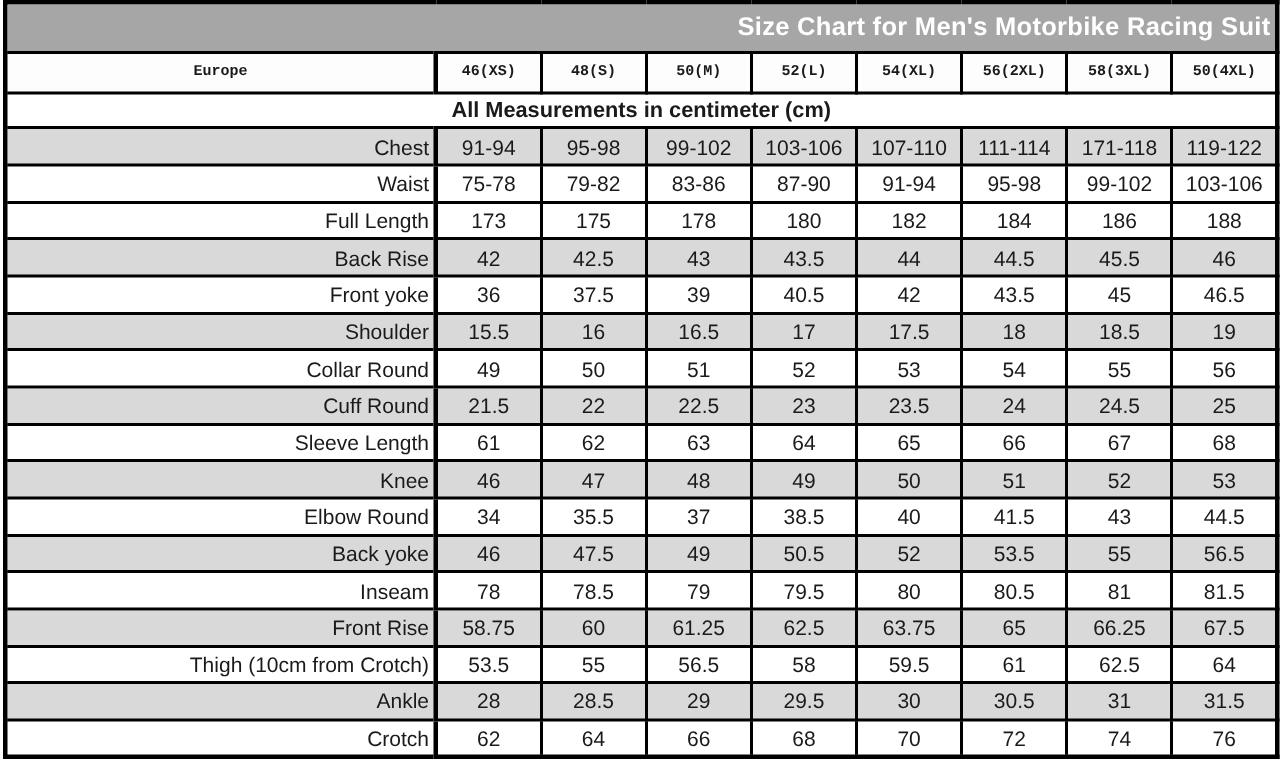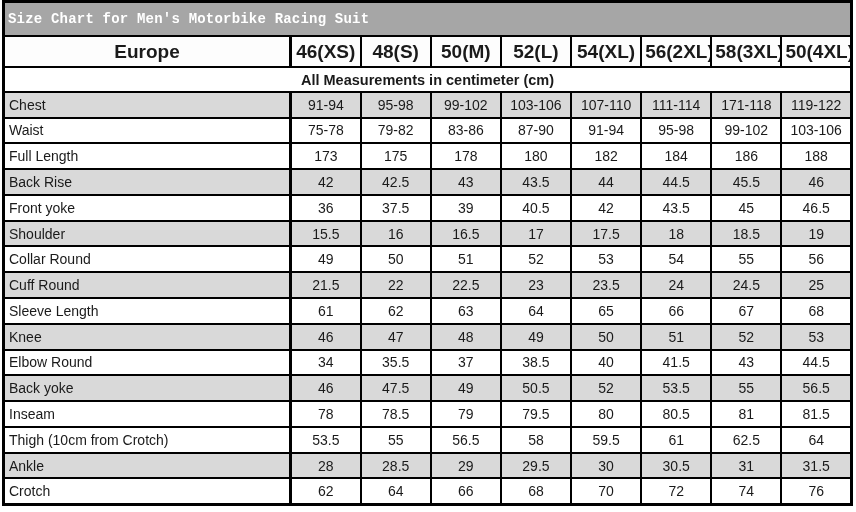--- a/index.html
+++ b/index.html
@@ -34,50 +34,50 @@
     border:2px solid var(--border-color);
     padding:0 3px;
     overflow:hidden;
     white-space:nowrap;
   }
   td.title-cell{
     height:27px;
     background:var(--title-bg);
     color:var(--title-text);
     font-weight:bold;
-    font-size:14px;
-    text-align:left;
+    font-size:17px;
+    text-align:right;
     letter-spacing:.2px;
-    font-family:Liberation Mono, monospace;
   }
   tr.size-row td{
     height:22px;
     font-weight:bold;
-    font-size:19px;
+    font-size:10px;
     text-align:center;
     background:#fdfdfd;
+    font-family:Liberation Mono, monospace;
   }
   tr.size-row td.label-cell{
     border-right-width:3px;
   }
   td.note-cell{
     height:19px;
     font-weight:bold;
     font-size:14.5px;
     text-align:center;
     background:#ffffff;
   }
   tr.data-row td{
     height:20px;
     font-size:14px;
     text-align:center;
     background:#ffffff;
   }
   tr.data-row td.label-cell{
-    text-align:left;
+    text-align:right;
     padding-left:4px;
     border-right-width:3px;
   }
   tr.data-row.stripe td{
     background:var(--stripe-bg);
   }
 </style>
 </head>
 <body>
 
@@ -254,20 +254,31 @@
           <td class="label-cell">Inseam</td>
           <td>78</td>
           <td>78.5</td>
           <td>79</td>
           <td>79.5</td>
           <td>80</td>
           <td>80.5</td>
           <td>81</td>
           <td>81.5</td>
         </tr>
+        <tr class="data-row stripe">
+          <td class="label-cell">Front Rise</td>
+          <td>58.75</td>
+          <td>60</td>
+          <td>61.25</td>
+          <td>62.5</td>
+          <td>63.75</td>
+          <td>65</td>
+          <td>66.25</td>
+          <td>67.5</td>
+        </tr>
         <tr class="data-row">
           <td class="label-cell">Thigh (10cm from Crotch)</td>
           <td>53.5</td>
           <td>55</td>
           <td>56.5</td>
           <td>58</td>
           <td>59.5</td>
           <td>61</td>
           <td>62.5</td>
           <td>64</td>

